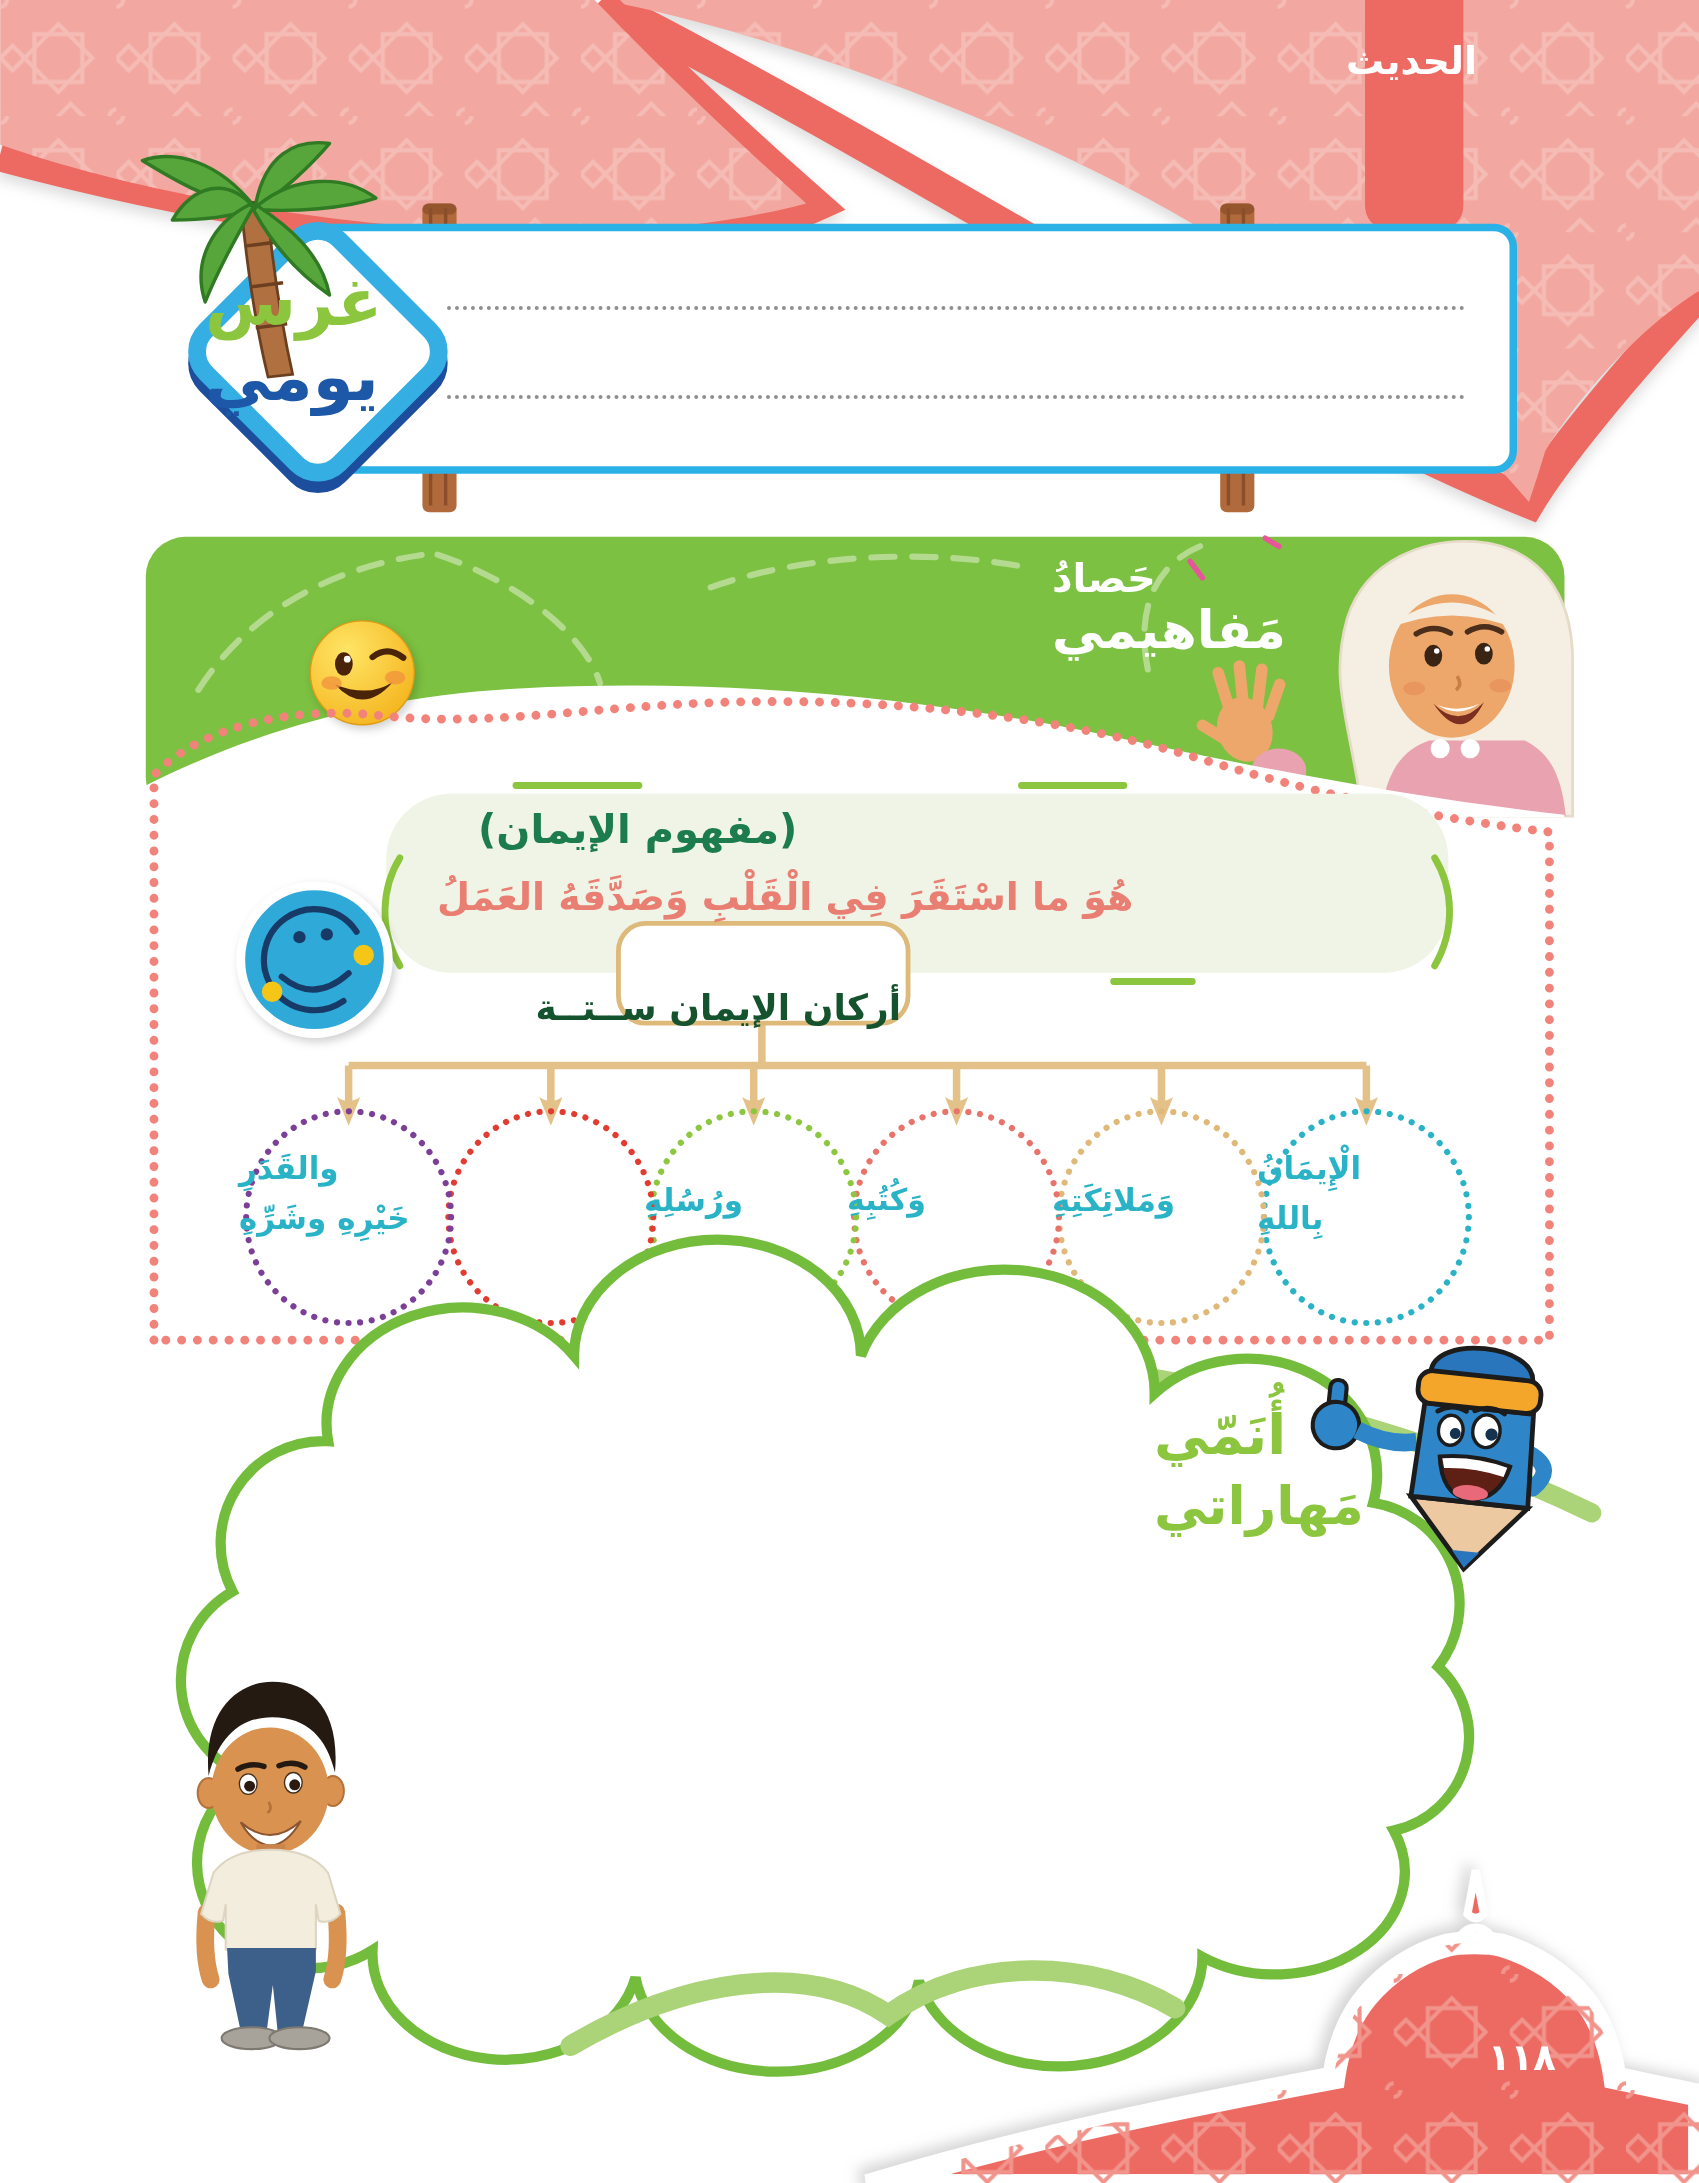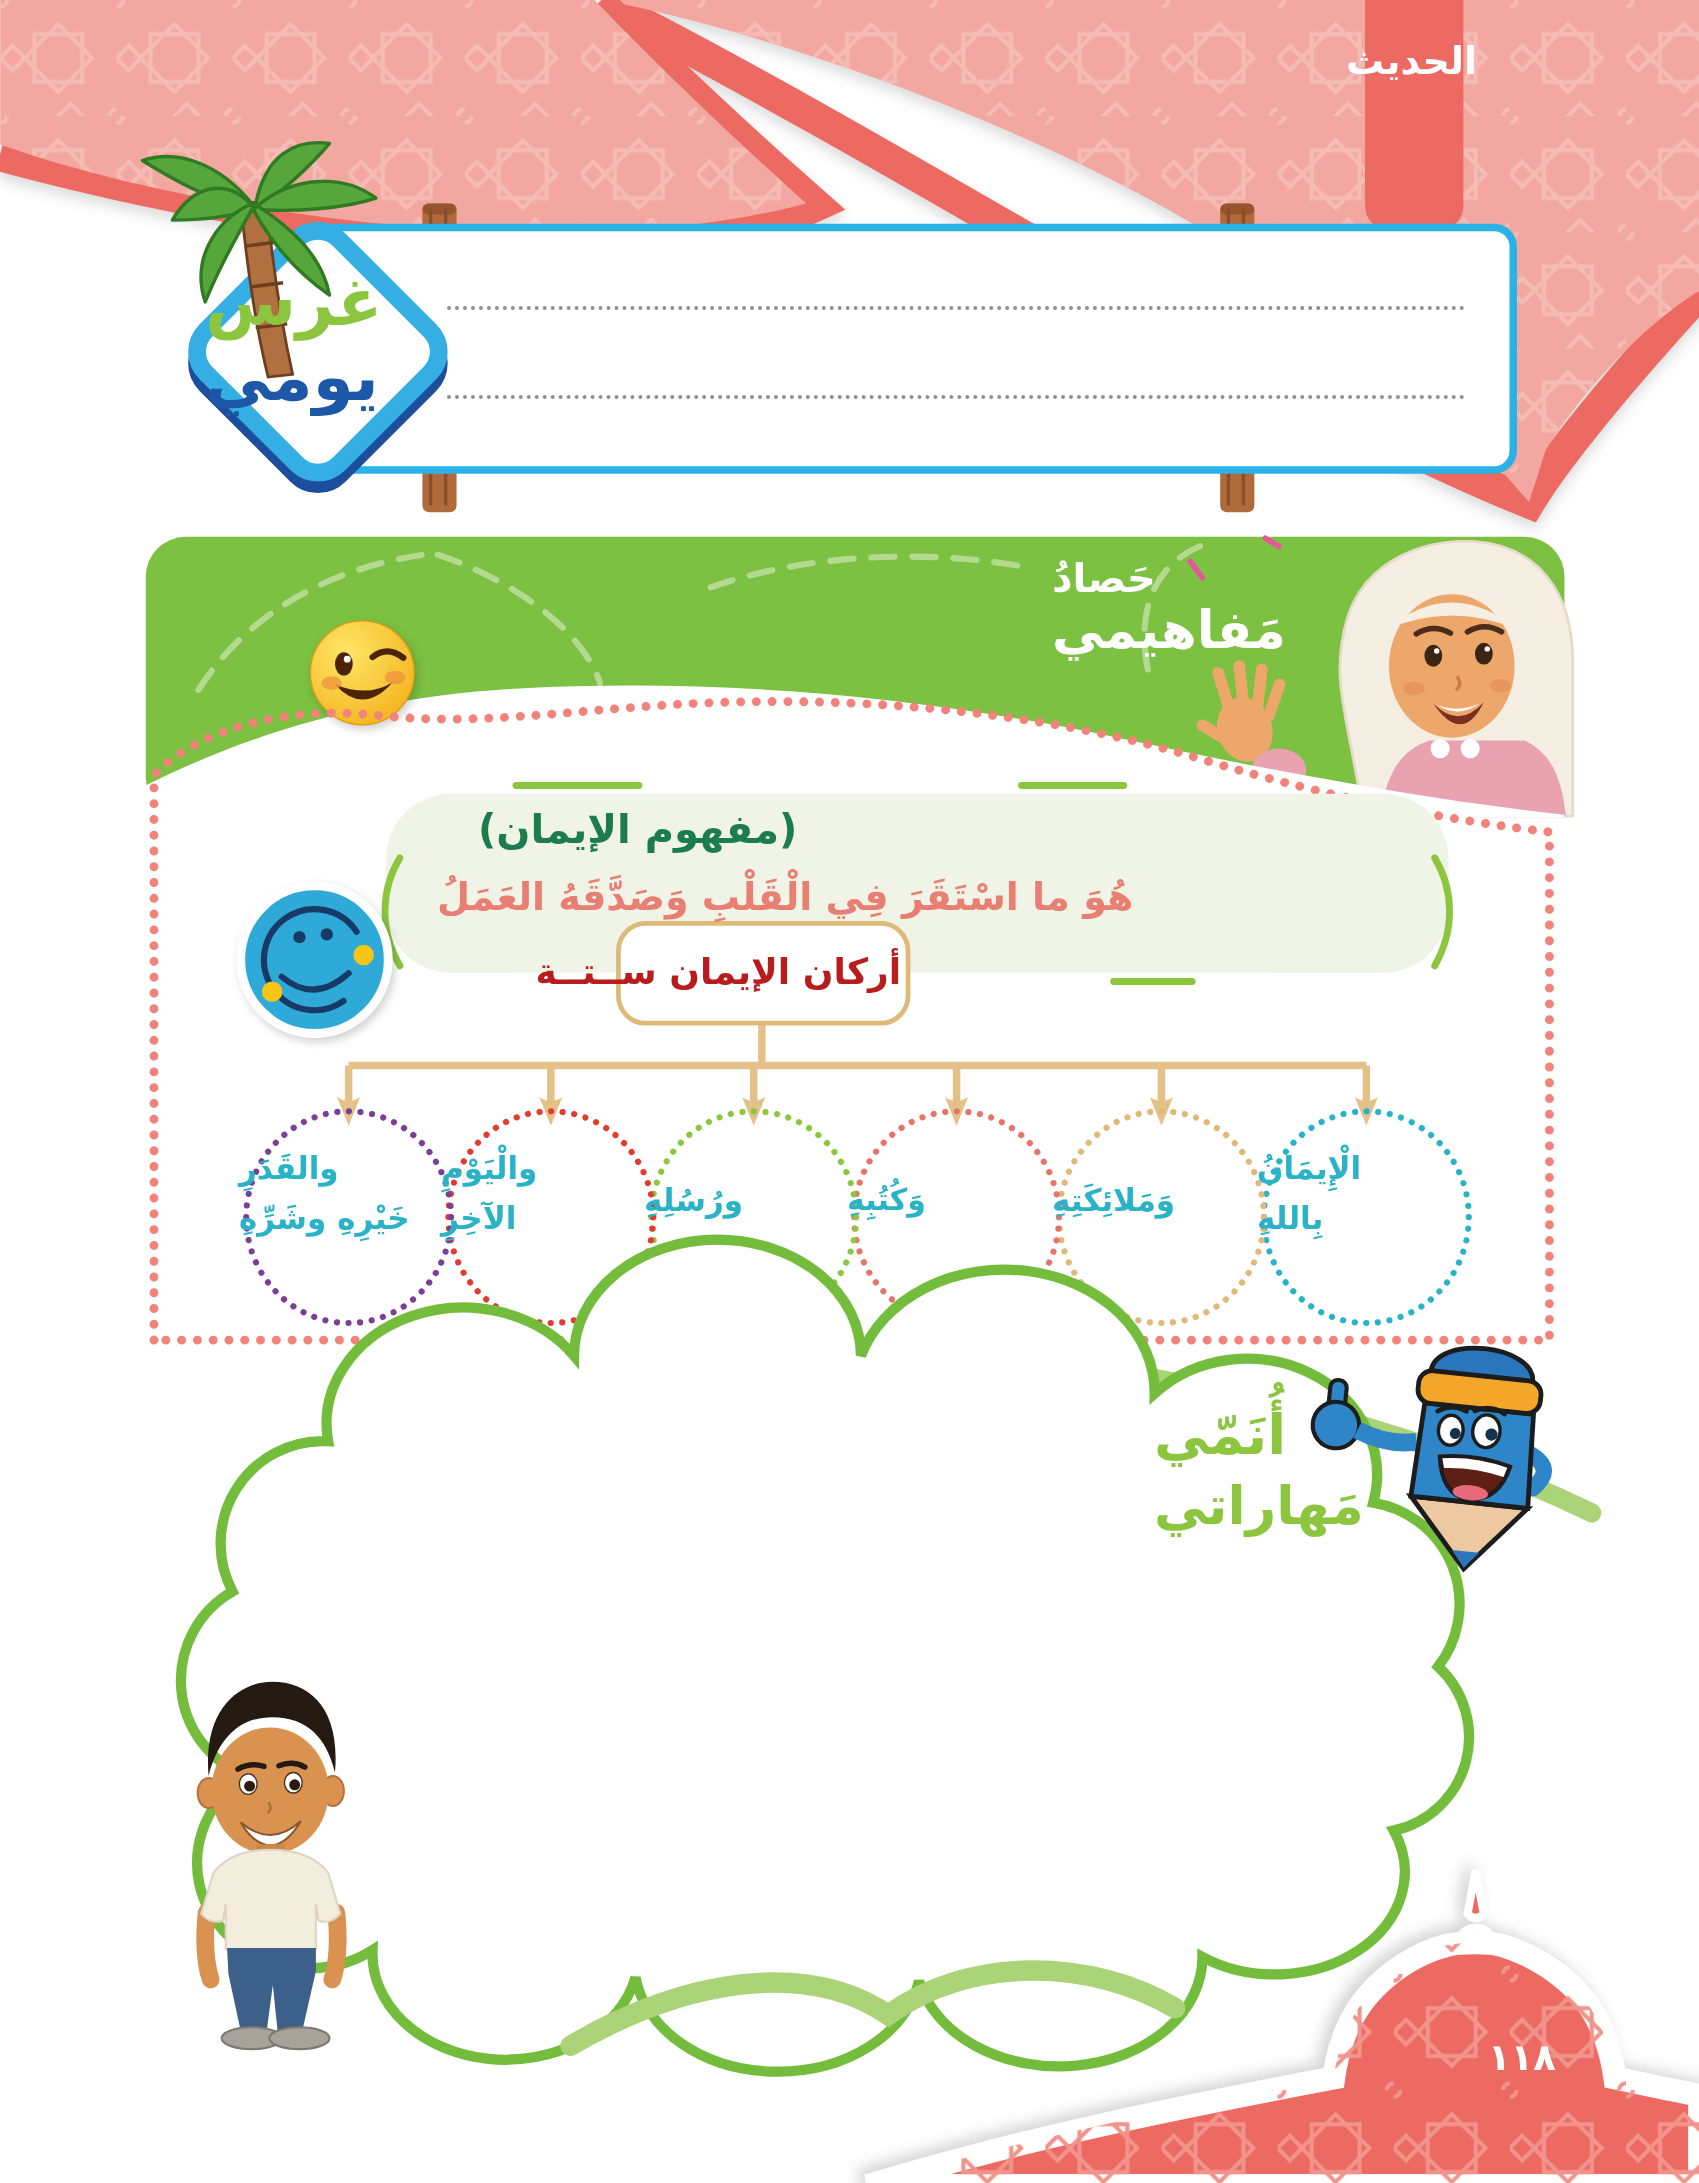--- a/index.html
+++ b/index.html
@@ -285,42 +285,38 @@
 <div class="writeline" style="left:447px;top:395px;width:1018px"></div>
 
 <div class="txt" style="left:1052px;top:555px;width:239px;color:#ffffff">
   <div style="font-size:40px">حَصادُ</div>
   <div style="font-size:52px">مَفاهيمي</div>
 </div>
 
 <div class="txt" style="left:478px;top:806px;width:874px;font-size:40px;color:#1c7c4e">(مفهوم الإيمان)</div>
 <div class="txt" style="left:437px;top:876px;width:956px;font-size:38px;color:#e87f72">هُوَ ما اسْتَقَرَ فِي الْقَلْبِ وَصَدَّقَهُ العَمَلُ</div>
 
-<div class="txt" style="left:625px;top:951px;width:276px;font-size:36px;color:#b91c1c">أركان الإيمان ســتــة</div>
+<div class="txt" style="left:625px;top:987px;width:276px;font-size:36px;color:#14532d">أركان الإيمان ســتــة</div>
 
 <div class="txt" style="left:1257px;top:1144px;width:219px;color:#2ab3c7;line-height:1.6">
   <div style="font-size:31px">الْإِيمَانُ</div>
   <div style="font-size:31px">بِاللهِ</div>
 </div>
 <div class="txt" style="left:1052px;top:1176px;width:219px;color:#2ab3c7;line-height:1.6">
   <div style="font-size:31px">وَمَلائِكَتِهِ</div>
   <div style="font-size:31px"></div>
 </div>
 <div class="txt" style="left:847px;top:1176px;width:219px;color:#2ab3c7;line-height:1.6">
   <div style="font-size:30px">وَكُتُبِهِ</div>
   <div style="font-size:31px"></div>
 </div>
 <div class="txt" style="left:644px;top:1176px;width:219px;color:#2ab3c7;line-height:1.6">
   <div style="font-size:31px">ورُسُلِهِ</div>
   <div style="font-size:31px"></div>
 </div>
-<div class="txt" style="left:441px;top:1144px;width:219px;color:#2ab3c7;line-height:1.6">
-  <div style="font-size:31px">والْيَوْمِ</div>
-  <div style="font-size:31px">الآخِرِ</div>
-</div>
 <div class="txt" style="left:239px;top:1144px;width:219px;color:#2ab3c7;line-height:1.6">
   <div style="font-size:31px">والقَدَرِ</div>
   <div style="font-size:31px">خَيْرِهِ وشَرِّهِ</div>
 </div>
 
 <div class="txt" style="left:1154px;top:1400px;width:260px;color:#8cc63e;line-height:1.3">
   <div style="font-size:55px">أُنَمّي</div>
   <div style="font-size:53px">مَهاراتي</div>
 </div>
 

